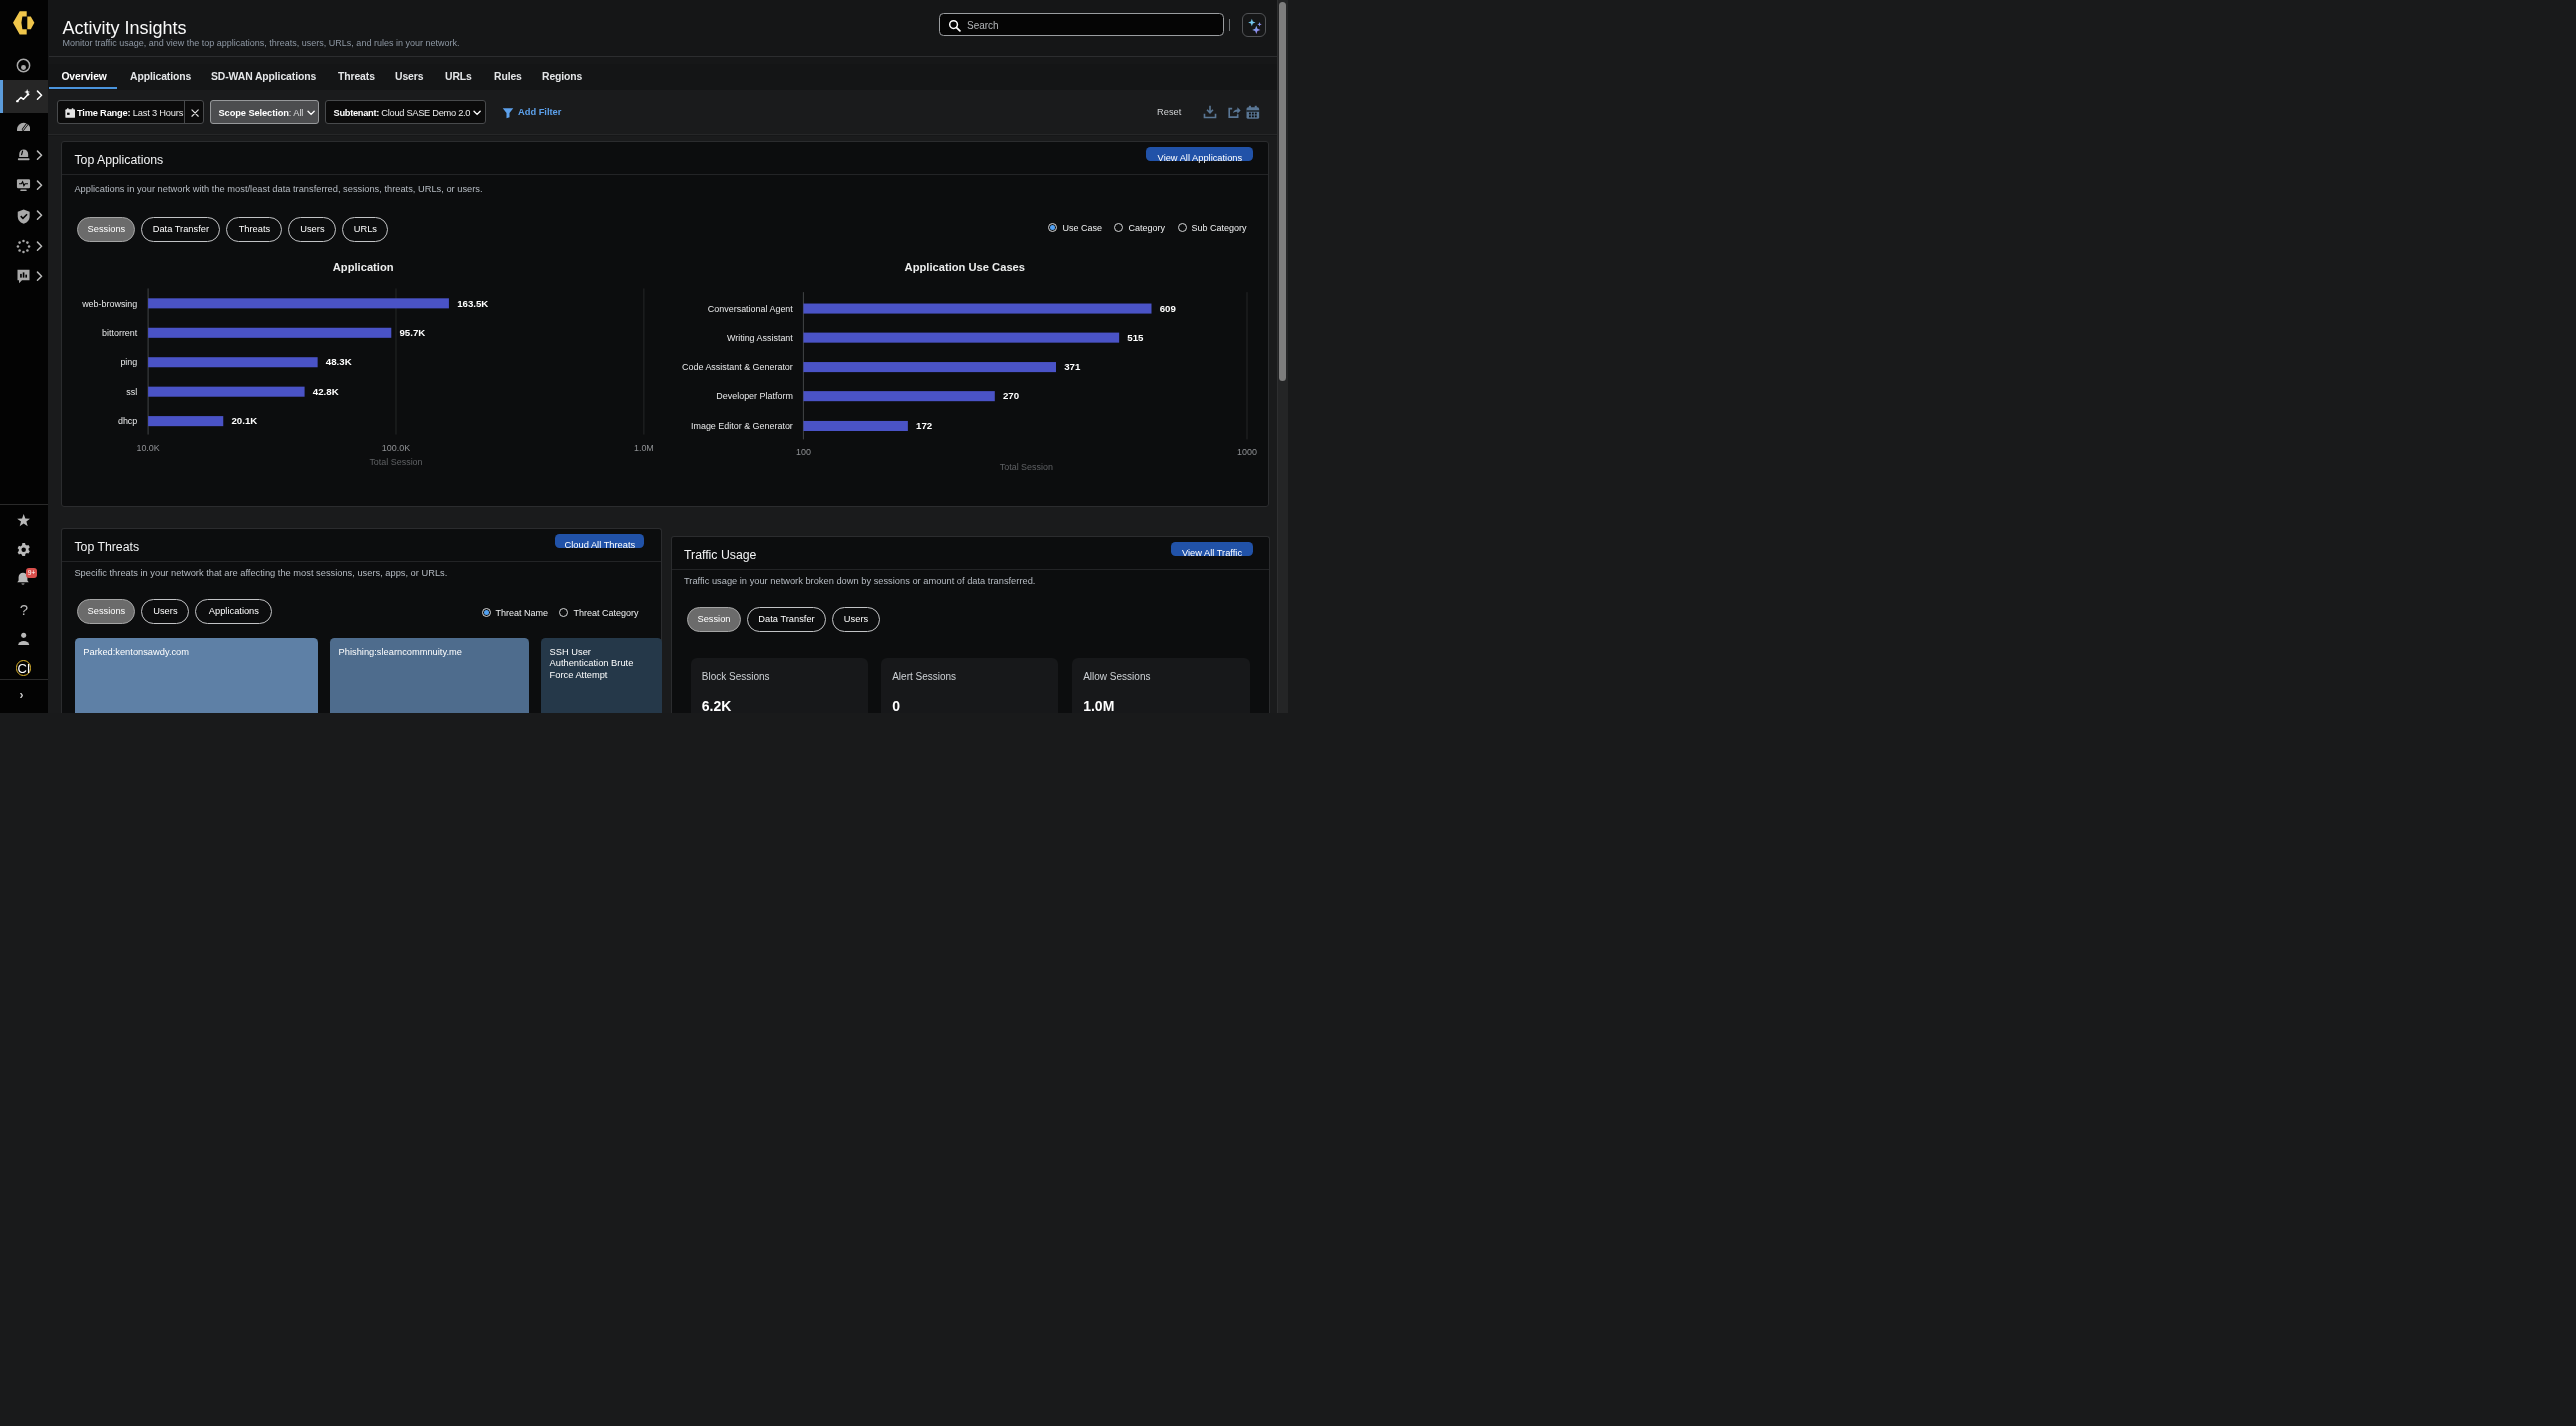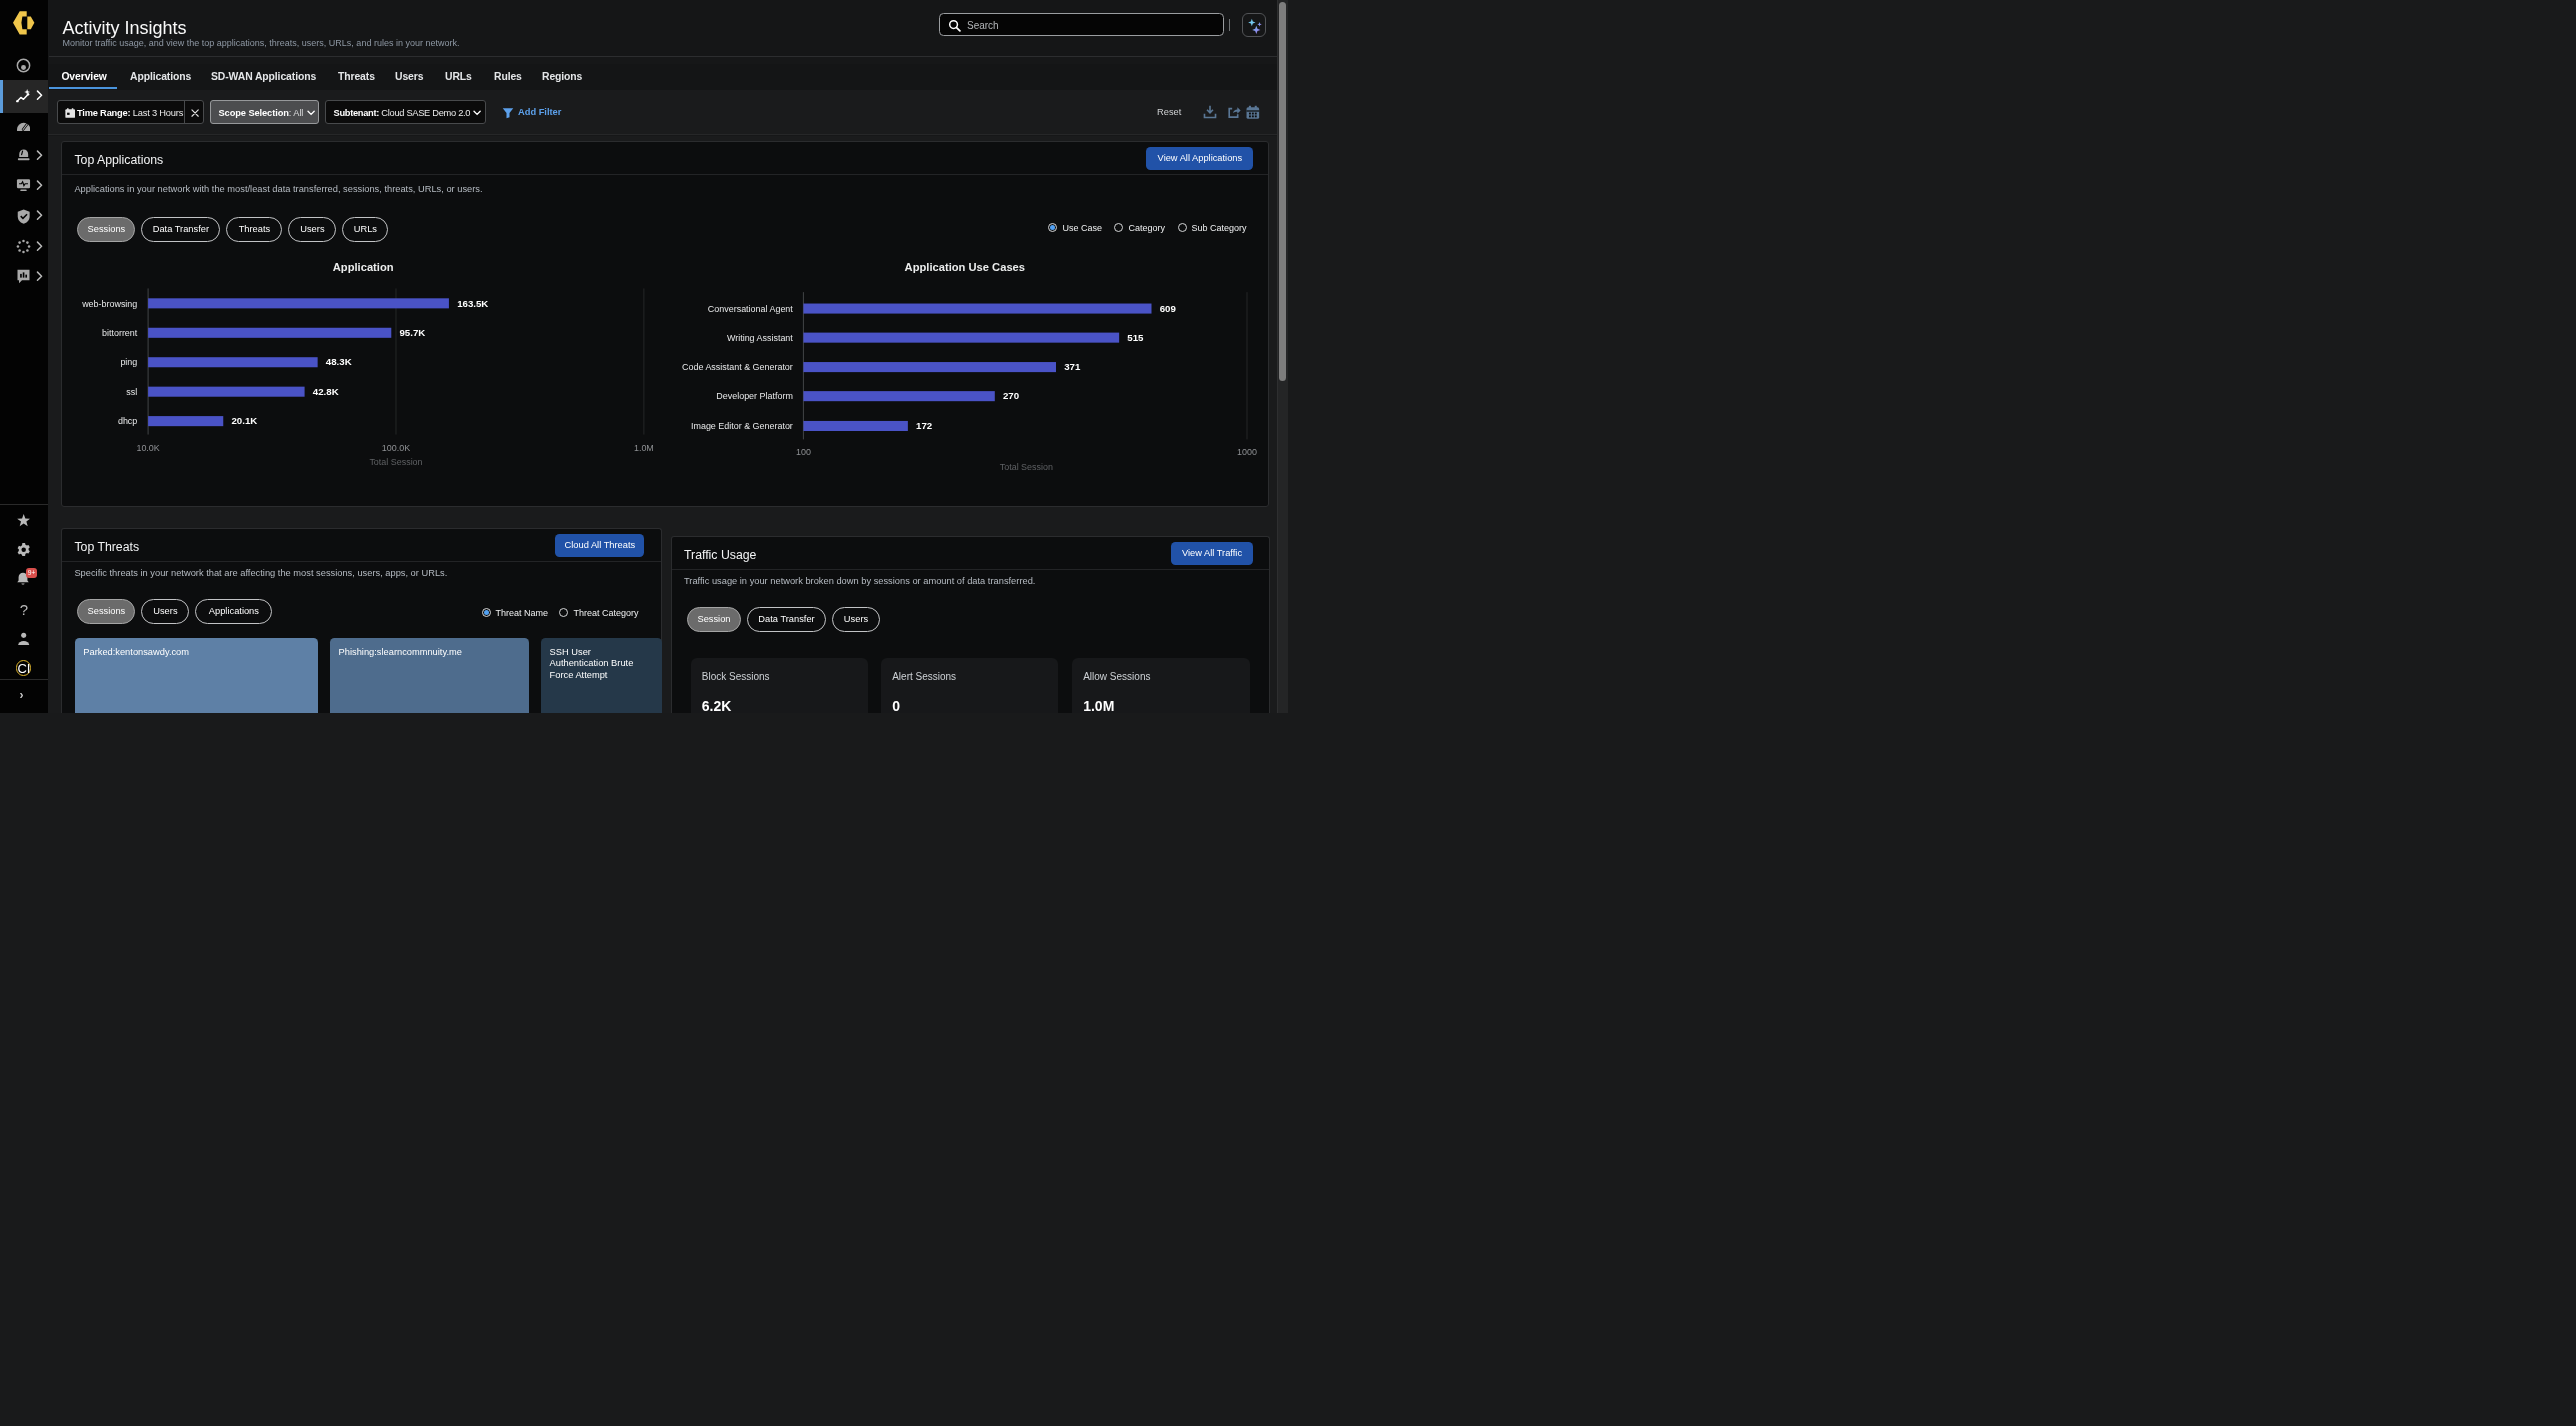--- a/index.html
+++ b/index.html
@@ -44,21 +44,21 @@
   .fic { position:absolute; top:15px; }
 
   
   #content { position:absolute; left:0; top:136px; width:1240px; height:577px; background:#1a1b1c; }
   .card { position:absolute; background:#0c0d0e; border:0.7px solid #2b2c2e; border-radius:3px; }
   #card1 { left:13.4px; top:5.2px;  width:1208px; height:366px; }
   #card2 { left:13.4px; top:392px; width:601px; height:313px; border-bottom:none;}
   #card3 { left:623px; top:400px; width:599px; height:313px; border-bottom:none;}
   .card-hd { position:absolute; left:0; top:0; width:100%; height:33px; border-bottom:0.7px solid #232426; }
   .card-title { position:absolute; left:12px; top:11.2px; font-size:12.3px; color:#f3f4f5; }
-  .viewall { position:absolute; top:5.2px; height:23px; background:#2152a8; border-radius:4.5px; color:#fff;
+  .viewall { position:absolute; top:5.2px; height:14px; background:#2152a8; border-radius:4.5px; color:#fff;
              font-size:9.3px; text-align:center; line-height:23px; }
   
   .card-desc { position:absolute; left:12px; font-size:9.3px; color:#b6bcc3; }
   .pill { position:absolute; height:25px; border-radius:12.7px; border:1.1px solid #c2c3c5; color:#fff;
           font-size:9.3px; text-align:center; line-height:22.4px; }
   
   .pill.sel { background:#6b6b6b; border-color:#a5a5a5; }
   .radio { position:absolute; width:9px; height:9px; border-radius:50%; border:1.1px solid #d4d5d6; }
   .radio.sel { border-color:#d4d5d6; }
   .radio.sel::after { content:""; position:absolute; left:0.7px; top:0.7px; width:5.2px; height:5.2px; border-radius:50%; background:#52a1f2; }

